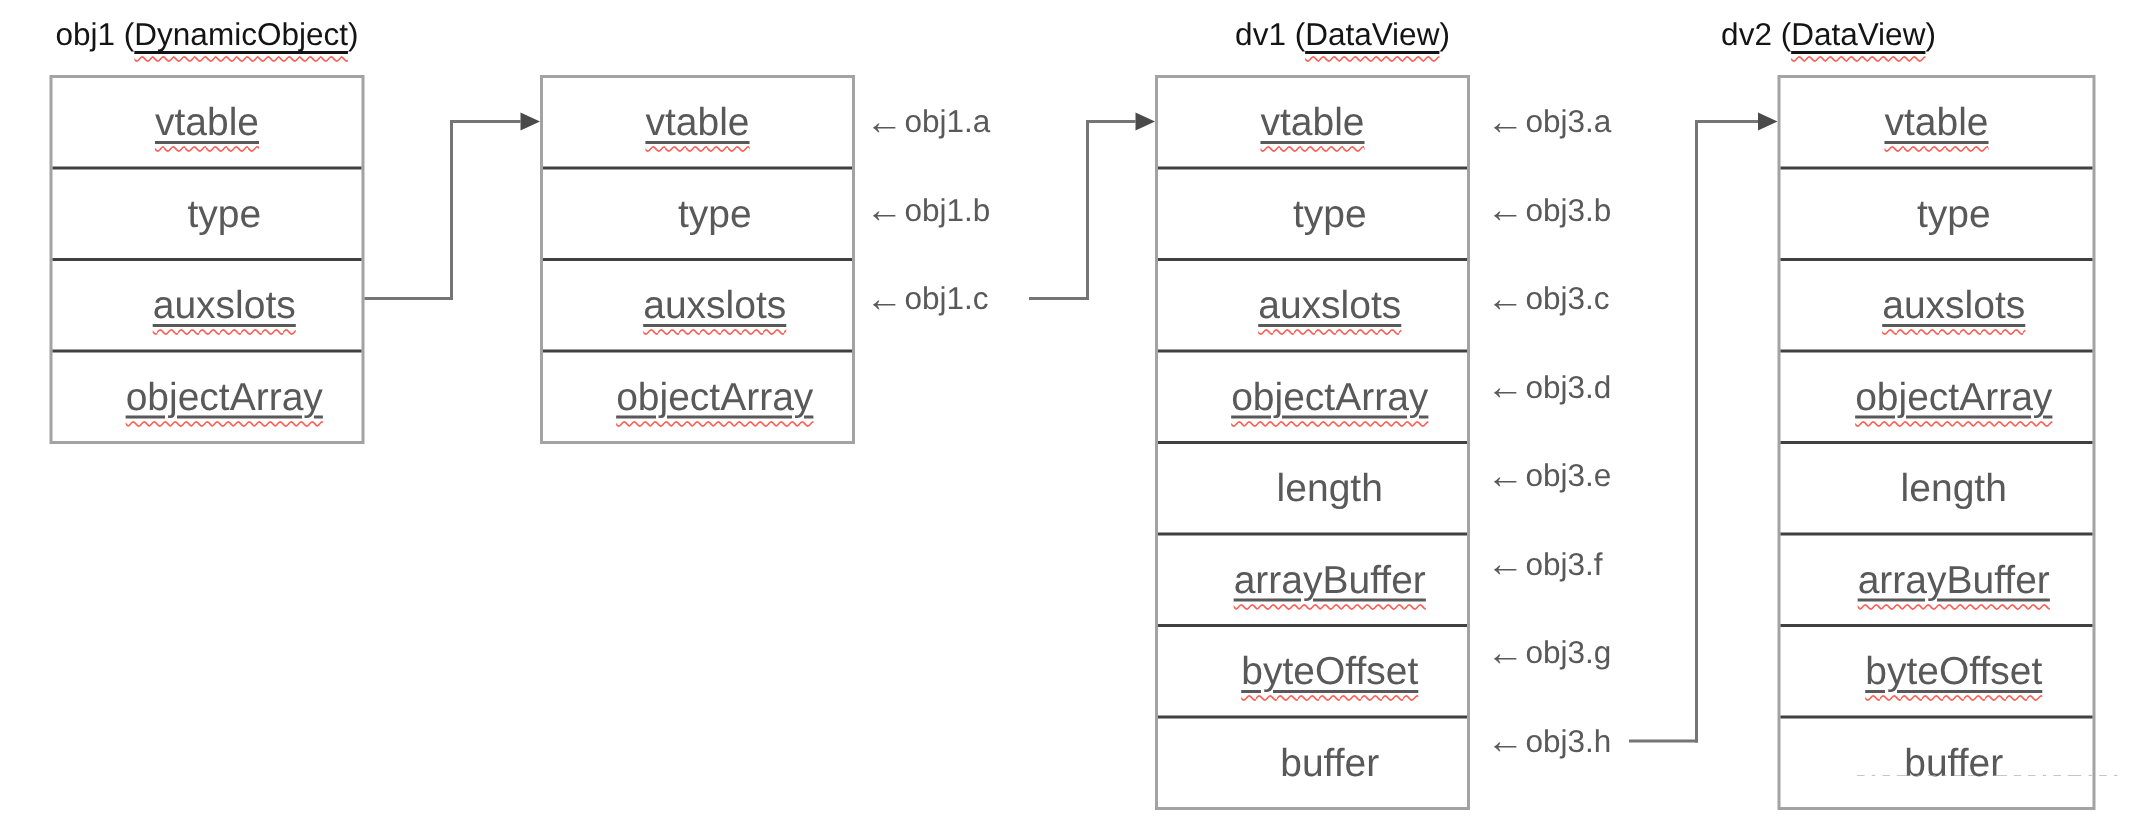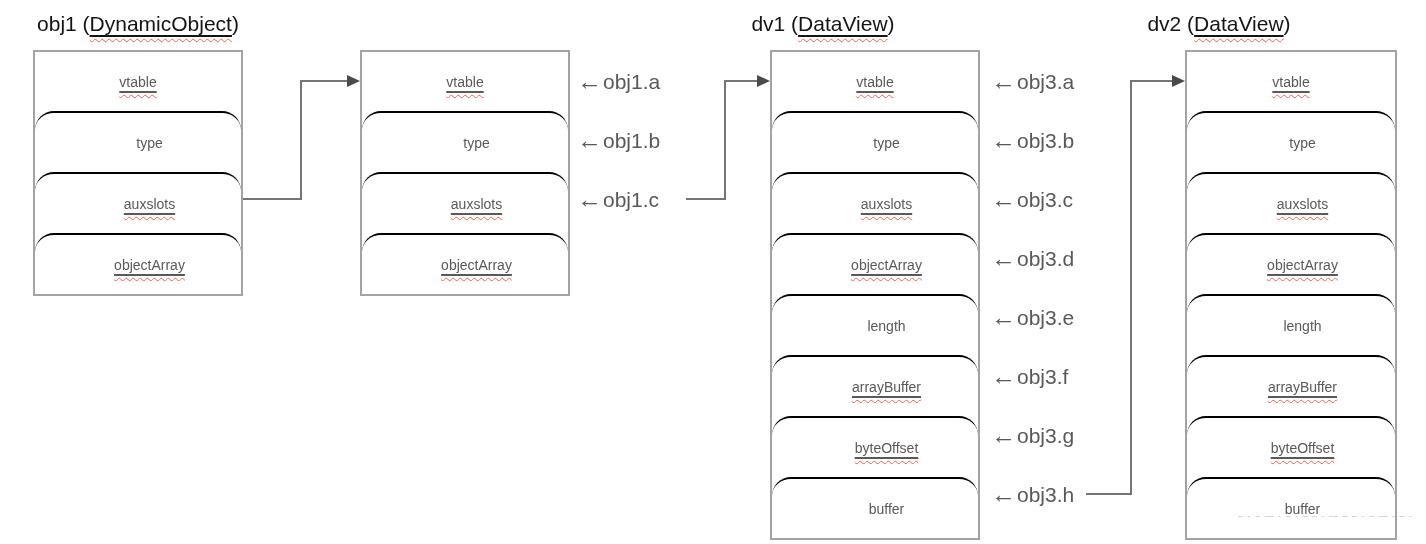--- a/index.html
+++ b/index.html
@@ -3,22 +3,22 @@
 <meta charset="utf-8">
 <style>
   html,body { margin:0; padding:0; background:#fff; }
   body { font-family:"Liberation Sans", sans-serif; }
   .canvas { position:relative; width:1426px; height:544px; background:#ffffff; overflow:hidden; }
 
   .title { position:absolute; top:12px; transform:translateX(-50%); white-space:nowrap;
            font-size:21px; color:#141414; }
   .obj-table { position:absolute; border:2px solid #a3a3a3; background:#fff; box-sizing:border-box; }
   .row { height:59px; display:flex; align-items:center; justify-content:center;
-         font-size:14px; color:#595959; white-space:nowrap;border-radius:19px; }
-  .row + .row { border-top:2px solid #000000;padding-left:23px; }
+         font-size:26px; color:#595959; white-space:nowrap; }
+  .row + .row { border-top:2px solid #404040;padding-left:23px; }
 
   
   .u  { text-decoration-line:underline; text-decoration-color:currentColor;
         text-decoration-thickness:1.5px; text-underline-offset:4px; }
   
   .sq { text-decoration-line:underline; text-decoration-style:wavy;
         text-decoration-color:#ff5c52; text-decoration-thickness:1px;
         text-underline-offset:7px; }
 
   .labels { position:absolute; }
@@ -34,21 +34,21 @@
   .watermark { position:absolute; left:1238px; top:511px; width:178px;
                font-size:9px; letter-spacing:1px; color:#ababab; opacity:.75;
                overflow:hidden; white-space:nowrap; }
 </style>
 </head>
 <body>
 
 <div class="canvas">
 
   <div class="title" style="left:138px"><span class="t-pre">obj1 (</span><span class="sq"><span class="u t-und">DynamicObject</span></span><span class="t-suf">)</span></div>
-  <div class="title" style="left:823px"><span class="t-pre">dv1 (</span><span class="sq"><span class="u t-und">DataView</span></span><span class="t-suf">)</span></div>
+  <div class="title" style="left:895px"><span class="t-pre">dv1 (</span><span class="sq"><span class="u t-und">DataView</span></span><span class="t-suf">)</span></div>
   <div class="title" style="left:1219px"><span class="t-pre">dv2 (</span><span class="sq"><span class="u t-und">DataView</span></span><span class="t-suf">)</span></div>
 
   <div class="obj-table" style="left:33px;  top:50px; width:210px">
       <div class="row">
         <span class="sq"><span class="u">vtable</span></span>
       </div>
       <div class="row">
         <span>type</span>
       </div>
       <div class="row">

